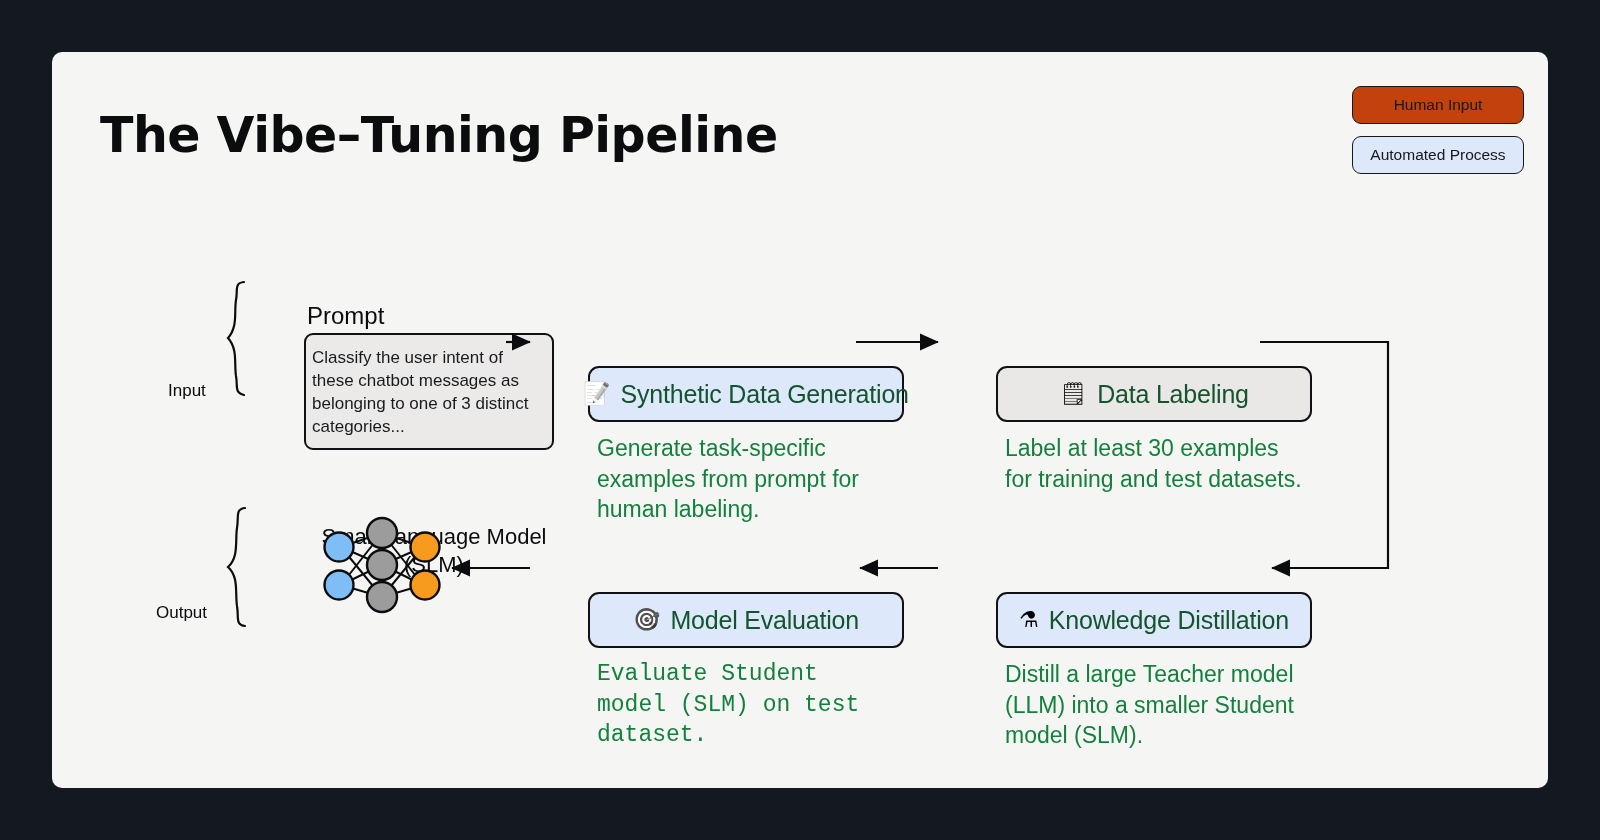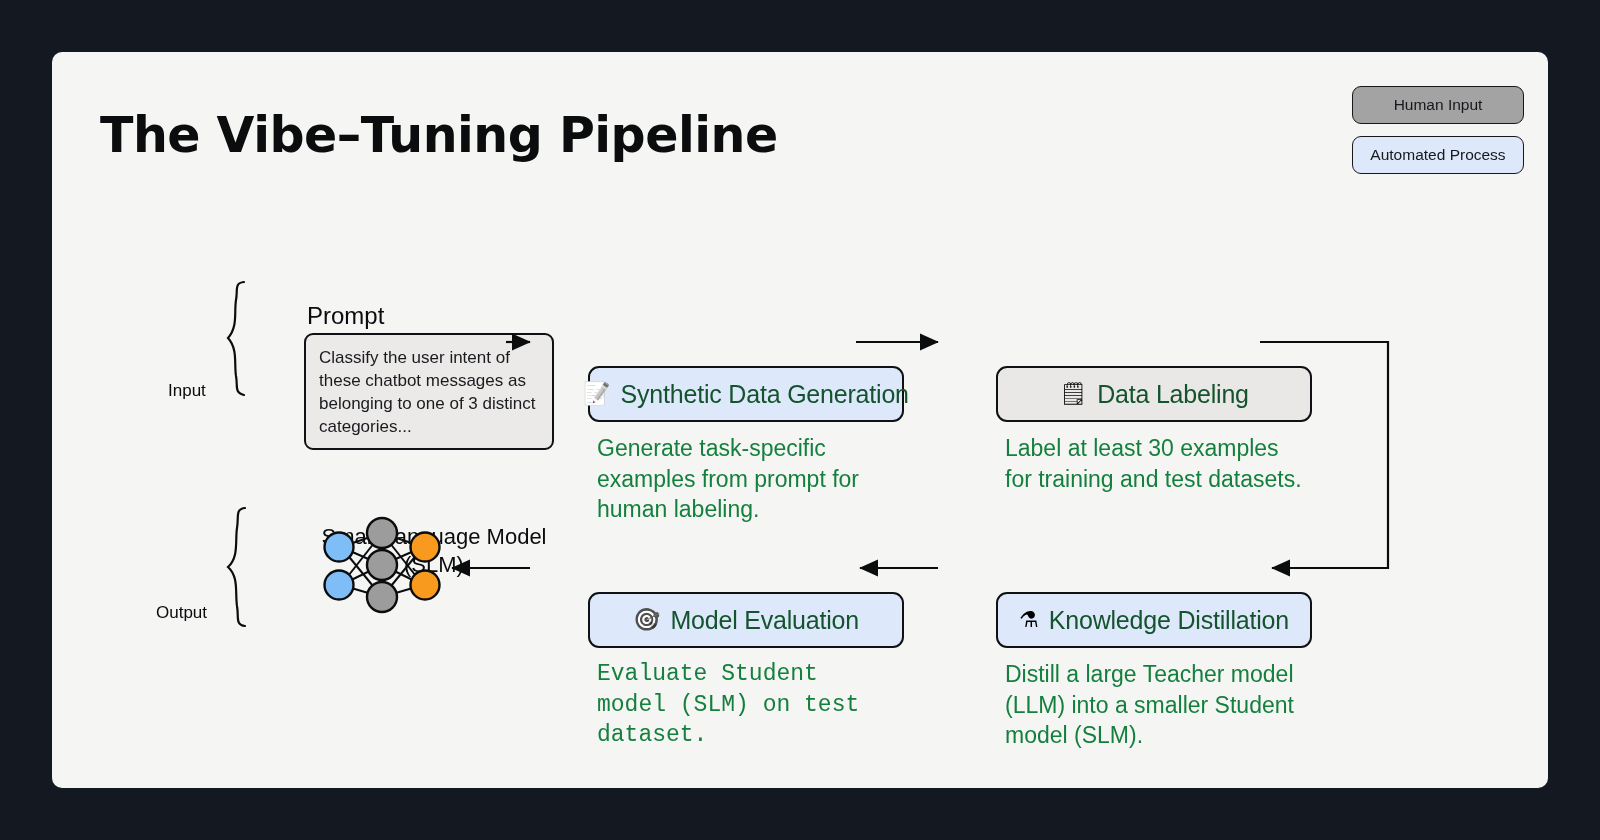--- a/index.html
+++ b/index.html
@@ -57,21 +57,21 @@
   .legend-badge {
     height: 38px;
     border: 1.6px solid #16181C;
     border-radius: 9px;
     display: flex;
     align-items: center;
     justify-content: center;
     font-size: 15.5px;
     color: #16181C;
   }
-  .legend-badge.human { background: #a3a3a3; }
+  .legend-badge.human { background: #c2410c; }
   .legend-badge.auto  { background: #DDE9FB; }
 
   
   .node {
     position: absolute;
     border: 2.2px solid #101114;
     border-radius: 11px;
     display: flex;
     align-items: center;
     justify-content: center;
@@ -102,21 +102,21 @@
   
   #prompt-box {
     position: absolute;
     left: 252px;
     top: 281px;
     width: 250px;
     height: 117px;
     background: #EBEAE8;
     border: 2.2px solid #101114;
     border-radius: 9px;
-    padding: 11px 13px;
+    padding: 11px 6px;
     font-size: 17px;
     line-height: 1.36;
     color: #191B1E;
   }
   #prompt-title {
     position: absolute;
     left: 255px;
     top: 250px;
     font-size: 24px;
     color: #0B0C0E;

